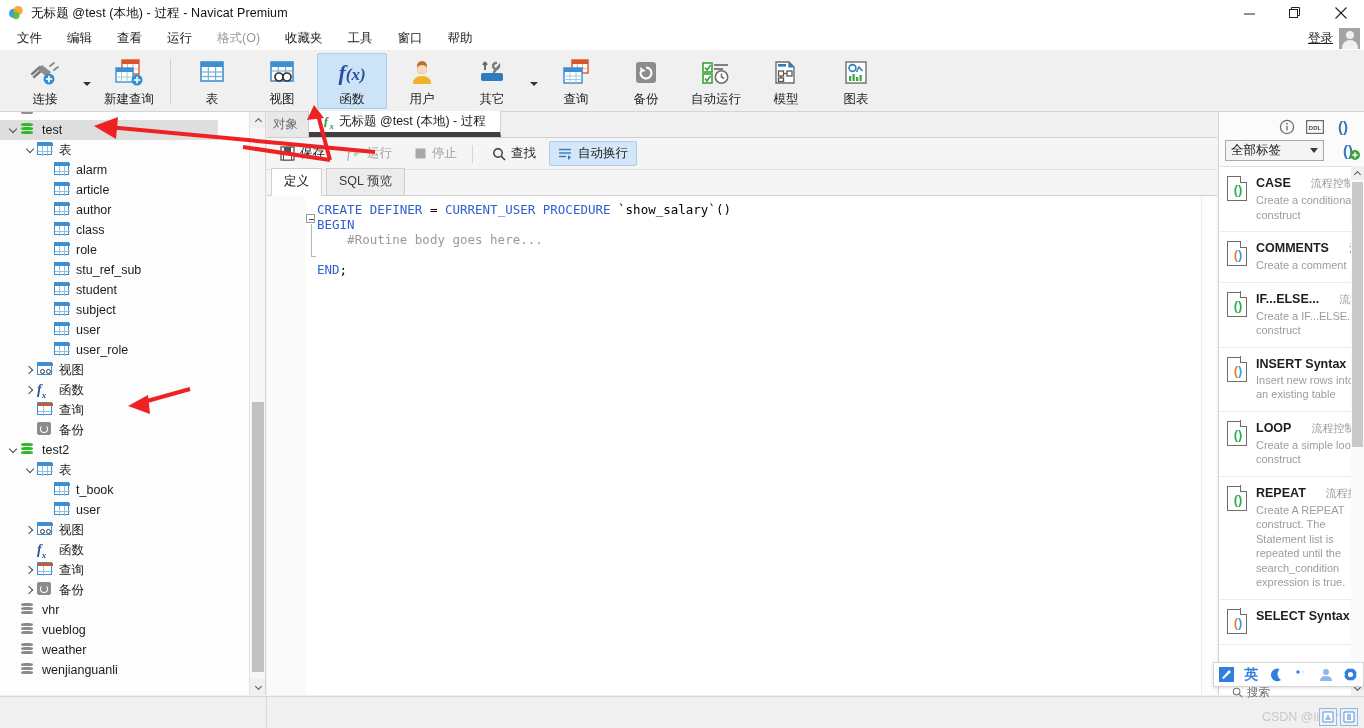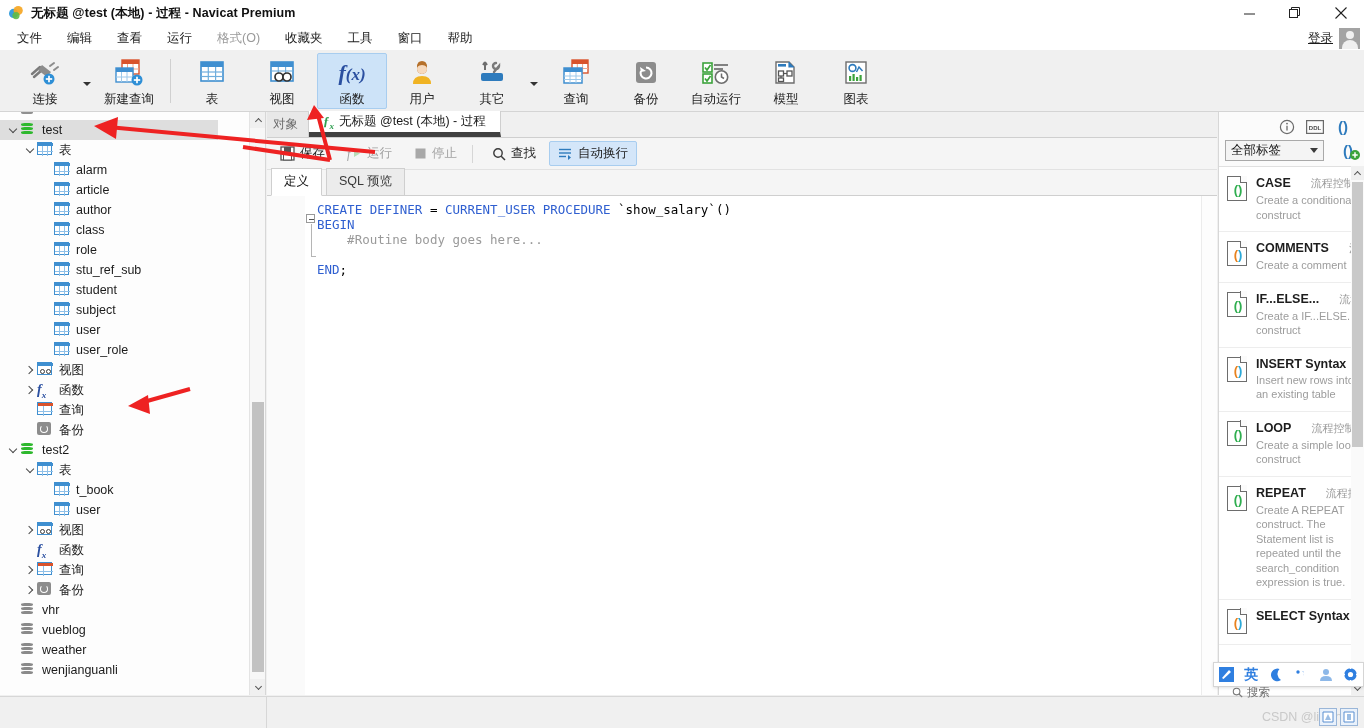--- a/index.html
+++ b/index.html
@@ -13,21 +13,21 @@
   }
   #app { position: relative; width: 1364px; height: 728px; background: #f0f0f0; }
 
   
   .titlebar {
     position: absolute; left:0; top:0; width:1364px; height:26px;
     background:#ffffff; display:flex; align-items:center;
     border-bottom: 0px;
   }
   .title-logo { width:16px; height:16px; margin-left:8px; margin-right:7px; position:relative; flex:0 0 auto;}
-  .title-text { font-size:12.5px; color:#111; letter-spacing:0.1px;font-weight:bold; }
+  .title-text { font-size:12.5px; color:#111; letter-spacing:0.1px; }
   .win-btns { position:absolute; right:0; top:0; height:26px; display:flex; }
   .win-btn { width:46px; height:26px; display:flex; align-items:center; justify-content:center; }
 
   
   .menubar {
     position:absolute; left:0; top:26px; width:1364px; height:24px;
     background:#ffffff; display:flex; align-items:center;
   }
   .menu-item { font-size:12.5px; color:#1c1c1c; padding:2px 11px; margin-right:3px; cursor:default;}
   .menu-item.disabled { color:#9a9a9a; }

